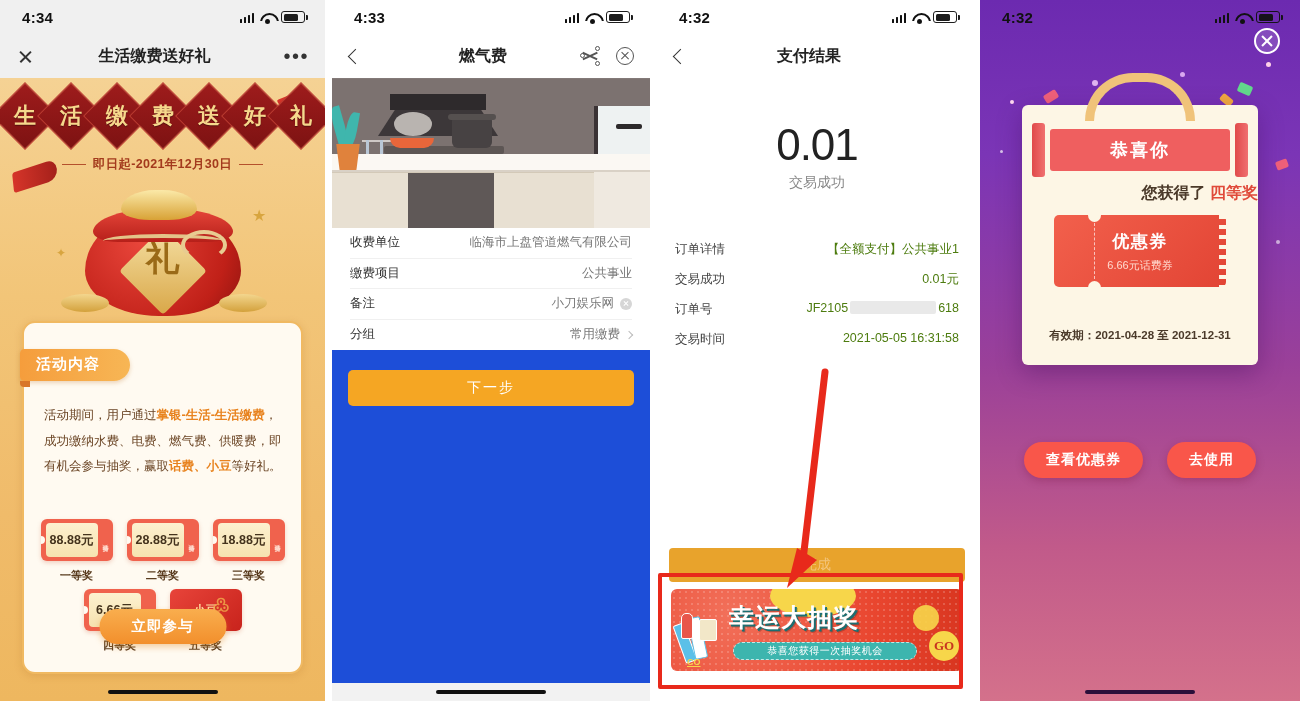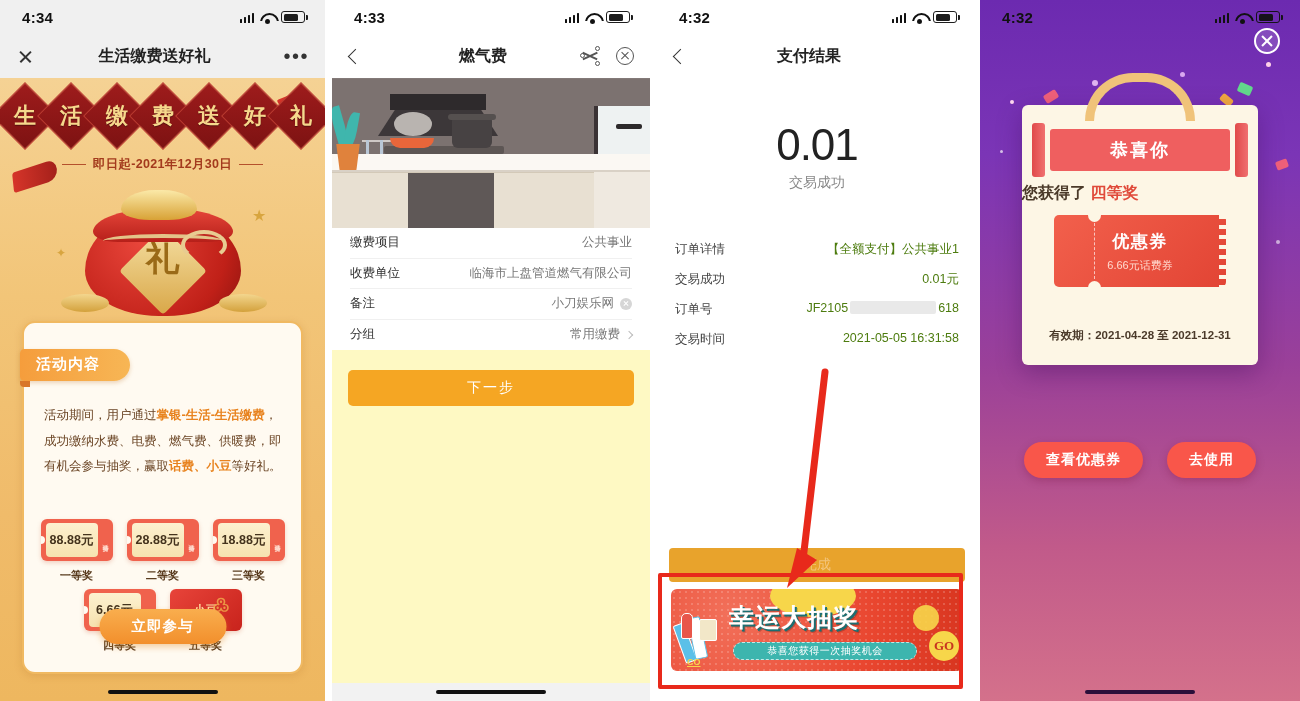--- a/index.html
+++ b/index.html
@@ -9,21 +9,21 @@
     font-family:"Liberation Sans", sans-serif;
     overflow:hidden;
     position:relative;
   }
   .screens { display:flex; width:1300px; height:701px; }
 
   
   .phone { position:relative; overflow:hidden; height:701px; }
   .p1 { width:325px; background:#f3c876; }
   .gap { width:7px; background:#ffffff; height:701px; }
-  .p2 { width:318px; background:#fef9c3; }
+  .p2 { width:318px; background:#1d4ed8; }
   .gap2 { width:7px; background:#ffffff; height:701px; }
   .p3 { width:320px; background:#ffffff; }
   .gap3 { width:3px; background:#ffffff; height:701px; }
   .p4 { width:320px; }
 
   
   .statusbar {
     height:34px; display:flex; align-items:center;
     justify-content:space-between; padding:0 20px 0 22px;
     font-size:15px; font-weight:bold; position:relative; z-index:6;
@@ -244,21 +244,21 @@
   .pc-handle { position:absolute; left:50%; top:-32px; transform:translateX(-50%);
     width:110px;height:48px;border:9px solid #f0c37a;border-bottom:none;
     border-radius:58px 58px 0 0; }
   .pc-banner { position:absolute; left:28px; right:28px; top:24px; height:42px;
     background:#ef5f5f; border-radius:3px; display:flex; align-items:center; justify-content:center;
     color:#fff; font-size:18px; font-weight:bold; letter-spacing:2px;
     font-family:"Liberation Serif",serif;}
   .pc-banner .roll { position:absolute; top:-6px; width:13px; height:54px;
     background:linear-gradient(90deg,#e04a4a,#f07070); border-radius:3px;}
   .pc-banner .roll.l{left:-18px;} .pc-banner .roll.r{right:-18px;}
-  .pc-win { position:absolute; left:0; right:0; top:78px; text-align:left;
+  .pc-win { position:absolute; left:0; right:0; top:78px; text-align:right;
     font-size:16px; color:#4b3a2a; font-weight:bold; }
   .pc-win b { color:#e04a3a; }
   .ticket { position:absolute; left:32px; right:32px; top:110px; height:72px;
     background:linear-gradient(135deg,#f2604c,#e24434); border-radius:5px;
     display:flex; flex-direction:column; align-items:center; justify-content:center; }
   .ticket .notch-t,.ticket .notch-b{position:absolute;left:34px;width:13px;height:13px;
     border-radius:50%;background:#fdf6e5;}
   .ticket .notch-t{top:-6.5px;} .ticket .notch-b{bottom:-6.5px;}
   .ticket .dash{position:absolute;left:40px;top:8px;bottom:8px;border-left:1.5px dashed rgba(255,255,255,.65);}
   .ticket .zig{position:absolute;right:-1px;top:0;bottom:0;width:8px;
@@ -473,26 +473,26 @@
       <div class="k-pot-lid"></div>
       <div class="k-plant">
         <div class="leaf" style="left:2px;width:11px;height:42px;transform:rotate(-16deg);"></div>
         <div class="leaf" style="left:14px;width:11px;height:36px;transform:rotate(10deg);"></div>
         <div class="pot"></div>
       </div>
     </div>
 
     <div class="rows">
       <div class="row">
+        <span class="lbl">收费单位</span>
+        <span class="val">临海市上盘管道燃气有限公司</span>
+      </div>
+      <div class="row">
         <span class="lbl">缴费项目</span>
         <span class="val">公共事业</span>
-      </div>
-      <div class="row">
-        <span class="lbl">收费单位</span>
-        <span class="val">临海市上盘管道燃气有限公司</span>
       </div>
       <div class="row">
         <span class="lbl">备注</span>
         <span class="val">
           <span>小刀娱乐网</span>
           <span class="clr-x"></span>
         </span>
       </div>
       <div class="row">
         <span class="lbl">分组</span>

